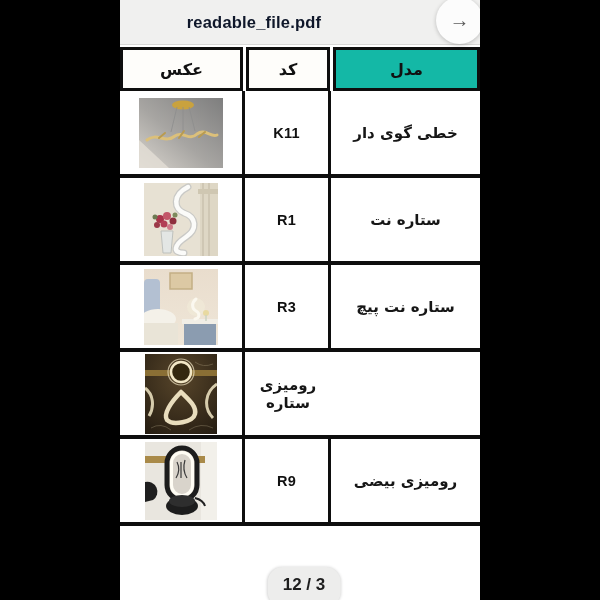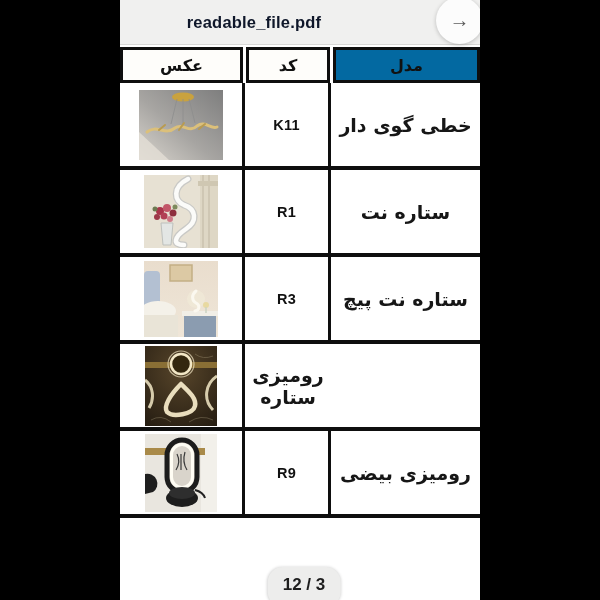--- a/index.html
+++ b/index.html
@@ -22,37 +22,37 @@
   }
   .fab{
     position:absolute;right:-3px;top:-3px;width:47px;height:47px;border-radius:50%;
     background:#fcfcfc;box-shadow:0 1px 4px rgba(0,0,0,.22);
     display:flex;align-items:center;justify-content:center;
     font-size:20px;color:#5b5b5b;cursor:pointer;
   }
   
   .pdf-table{position:absolute;top:47px;left:0;width:360px;}
   .hdr-row{
-    display:grid;grid-template-columns:123px 84px 147px;column-gap:3px;height:36px;
+    display:grid;grid-template-columns:123px 84px 147px;column-gap:3px;height:44px;
   }
   .hdr-cell{
     border:3px solid #0e0e0e;background:#fefdfa;
     display:flex;align-items:center;justify-content:center;
     font-family:"DejaVu Sans",sans-serif;font-weight:bold;font-size:16px;color:#111;
   }
-  .hdr-cell.model{background:#0369a1;}
+  .hdr-cell.model{background:#14b8a6;}
   .trow{
     display:grid;grid-template-columns:125px 86px 149px;height:83px;
     border-bottom:4px solid #0e0e0e;background:#fff;
   }
   .cell{display:flex;align-items:center;justify-content:center;box-sizing:border-box;}
   .cell.photo,.cell.code{border-right:3px solid #0e0e0e;}
   .cell.code{font-weight:bold;font-size:14.5px;color:#111;letter-spacing:.3px;}
   .cell.model{
-    font-family:"DejaVu Sans",sans-serif;font-weight:bold;font-size:19px;color:#161616;
+    font-family:"DejaVu Sans",sans-serif;font-weight:bold;font-size:15px;color:#161616;
     direction:rtl;text-align:center;padding:0 6px;
   }
   .photo-img{display:block;}
   
   .page-pill{
     position:absolute;left:184px;bottom:-7px;transform:translateX(-50%);
     height:32px;padding:2px 15px 6px 15px;border-radius:15px;background:#ededec;
     box-shadow:0 0 3px rgba(0,0,0,.18);
     display:flex;align-items:center;justify-content:center;
     font-weight:bold;font-size:17px;color:#1d1d1d;direction:ltr;z-index:5;

